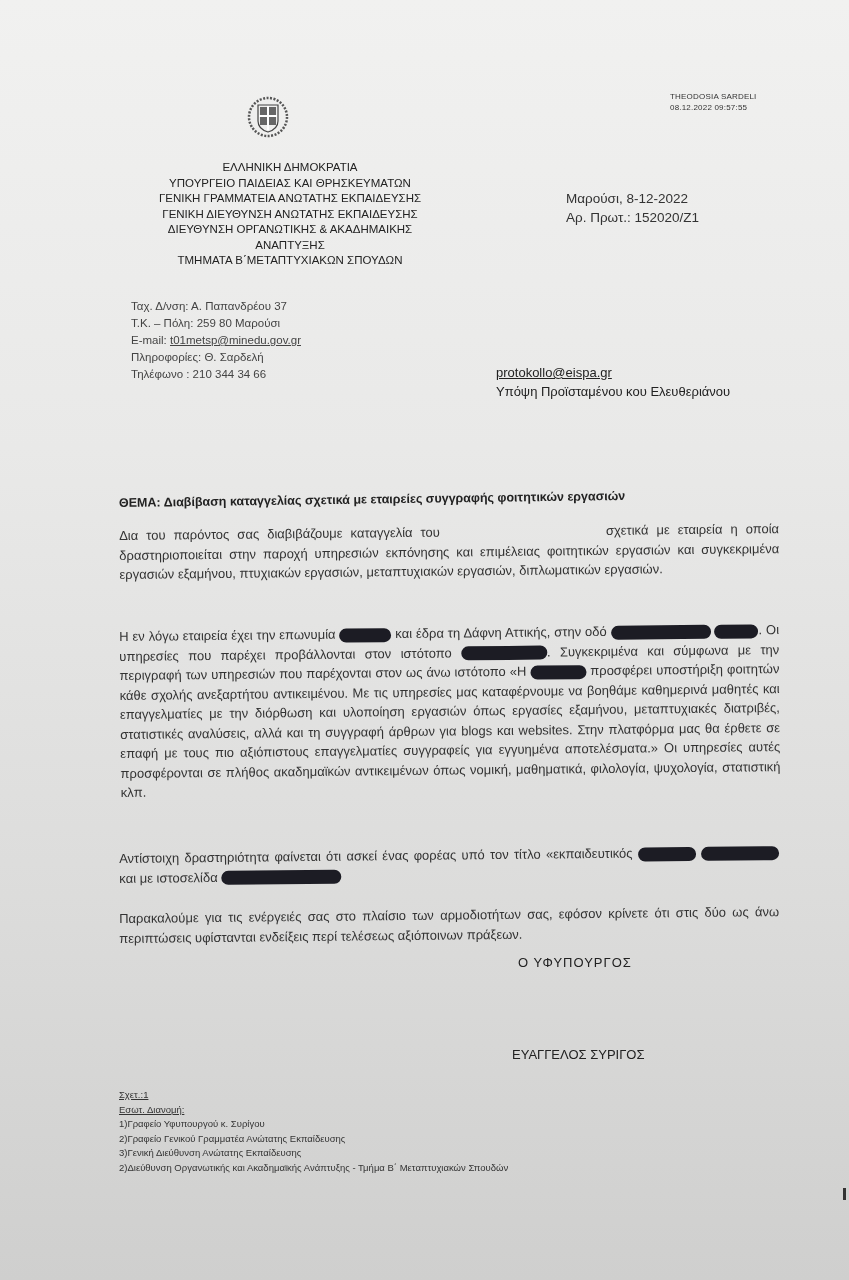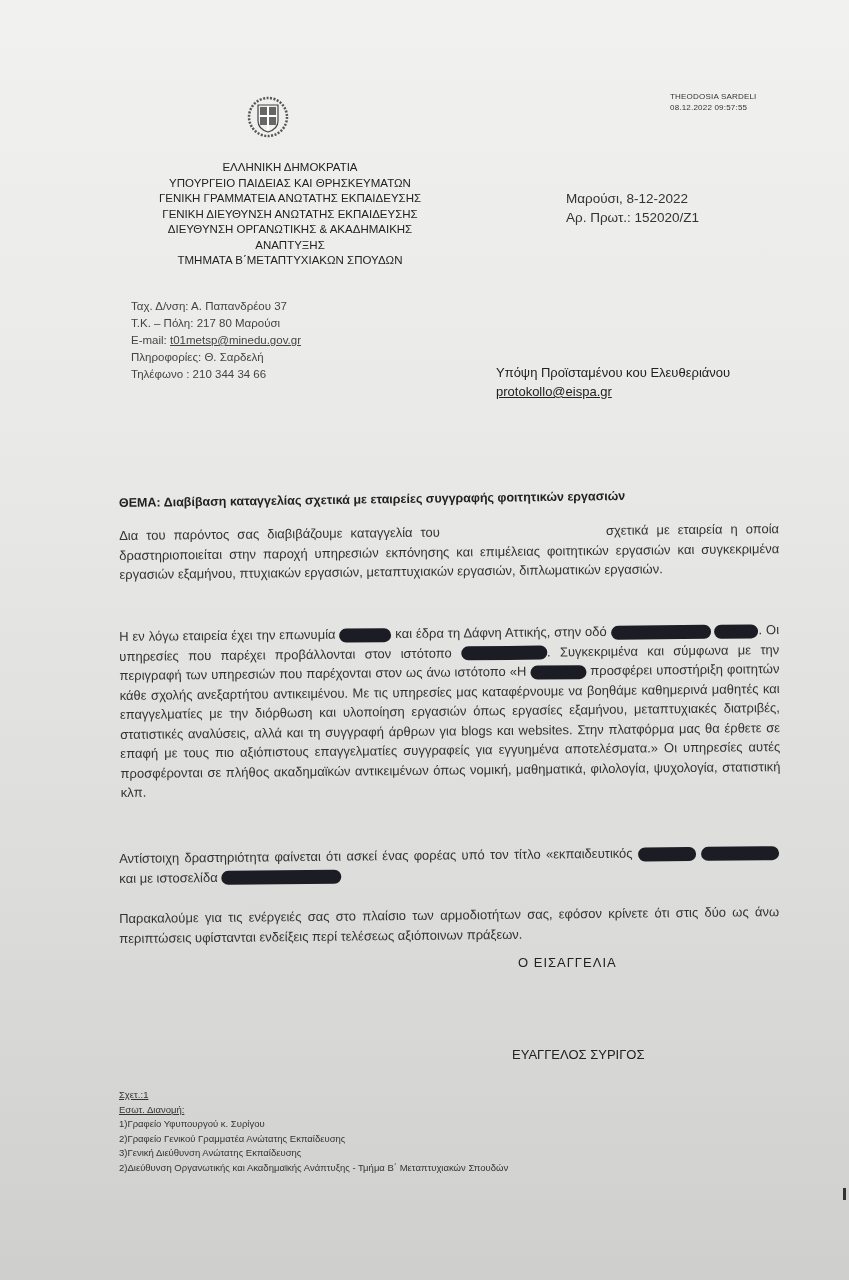--- a/index.html
+++ b/index.html
@@ -67,31 +67,31 @@
     <div>ΤΜΗΜΑΤΑ Β΄ΜΕΤΑΠΤΥΧΙΑΚΩΝ ΣΠΟΥΔΩΝ</div>
   </div>
 
   <div class="abs dateblock">
     <div>Μαρούσι, 8-12-2022</div>
     <div>Αρ. Πρωτ.: 152020/Ζ1</div>
   </div>
 
   <div class="abs contact">
     <div>Ταχ. Δ/νση: Α. Παπανδρέου 37</div>
-    <div>Τ.Κ. – Πόλη: 217 80 Μαρούσι</div>
+    <div>Τ.Κ. – Πόλη: 259 80 Μαρούσι</div>
     <div>
       <span>E-mail: </span><span class="link">t01metsp@minedu.gov.gr</span>
     </div>
     <div>Πληροφορίες: Θ. Σαρδελή</div>
     <div>Τηλέφωνο : 210 344 34 66</div>
   </div>
 
   <div class="abs recipient">
+    <div class="indent"><span class="link">protokollo@eispa.gr</span></div>
     <div class="indent">Υπόψη Προϊσταμένου κου Ελευθεριάνου</div>
-    <div class="indent"><span class="link">protokollo@eispa.gr</span></div>
   </div>
 
   <div class="abs subject">ΘΕΜΑ: Διαβίβαση καταγγελίας σχετικά με εταιρείες συγγραφής φοιτητικών εργασιών</div>
 
   <div class="abs body p1">
     <span>Δια του παρόντος σας διαβιβάζουμε καταγγελία του</span>
     <span style="display:inline-block;width:150px;"></span>
     <span>σχετικά με εταιρεία η οποία δραστηριοποιείται στην παροχή υπηρεσιών εκπόνησης και επιμέλειας φοιτητικών εργασιών και συγκεκριμένα εργασιών εξαμήνου, πτυχιακών εργασιών, μεταπτυχιακών εργασιών, διπλωματικών εργασιών.</span>
   </div>
 
@@ -109,21 +109,21 @@
   <div class="abs body p3">
     <span>Αντίστοιχη δραστηριότητα φαίνεται ότι ασκεί ένας φορέας υπό τον τίτλο «εκπαιδευτικός</span>
     <span class="redact" style="width:58px"></span>
     <span class="redact" style="width:78px"></span>
     <span>και με ιστοσελίδα</span>
     <span class="redact" style="width:120px"></span>
   </div>
 
   <div class="abs body p4">Παρακαλούμε για τις ενέργειές σας στο πλαίσιο των αρμοδιοτήτων σας, εφόσον κρίνετε ότι στις δύο ως άνω περιπτώσεις υφίστανται ενδείξεις περί τελέσεως αξιόποινων πράξεων.</div>
 
-  <div class="abs signer-title">Ο ΕΙΣΑΓΓΕΛΙΑ</div>
+  <div class="abs signer-title">Ο ΥΦΥΠΟΥΡΓΟΣ</div>
   <div class="abs signer-name">ΕΥΑΓΓΕΛΟΣ ΣΥΡΙΓΟΣ</div>
 
   <div class="abs dist">
     <div class="u">Σχετ.:1</div>
     <div class="u">Εσωτ. Διανομή:</div>
     <div>1)Γραφείο Υφυπουργού κ. Συρίγου</div>
     <div>2)Γραφείο Γενικού Γραμματέα Ανώτατης Εκπαίδευσης</div>
     <div>3)Γενική Διεύθυνση Ανώτατης Εκπαίδευσης</div>
     <div>2)Διεύθυνση Οργανωτικής και Ακαδημαϊκής Ανάπτυξης - Τμήμα Β΄ Μεταπτυχιακών Σπουδών</div>
   </div>

